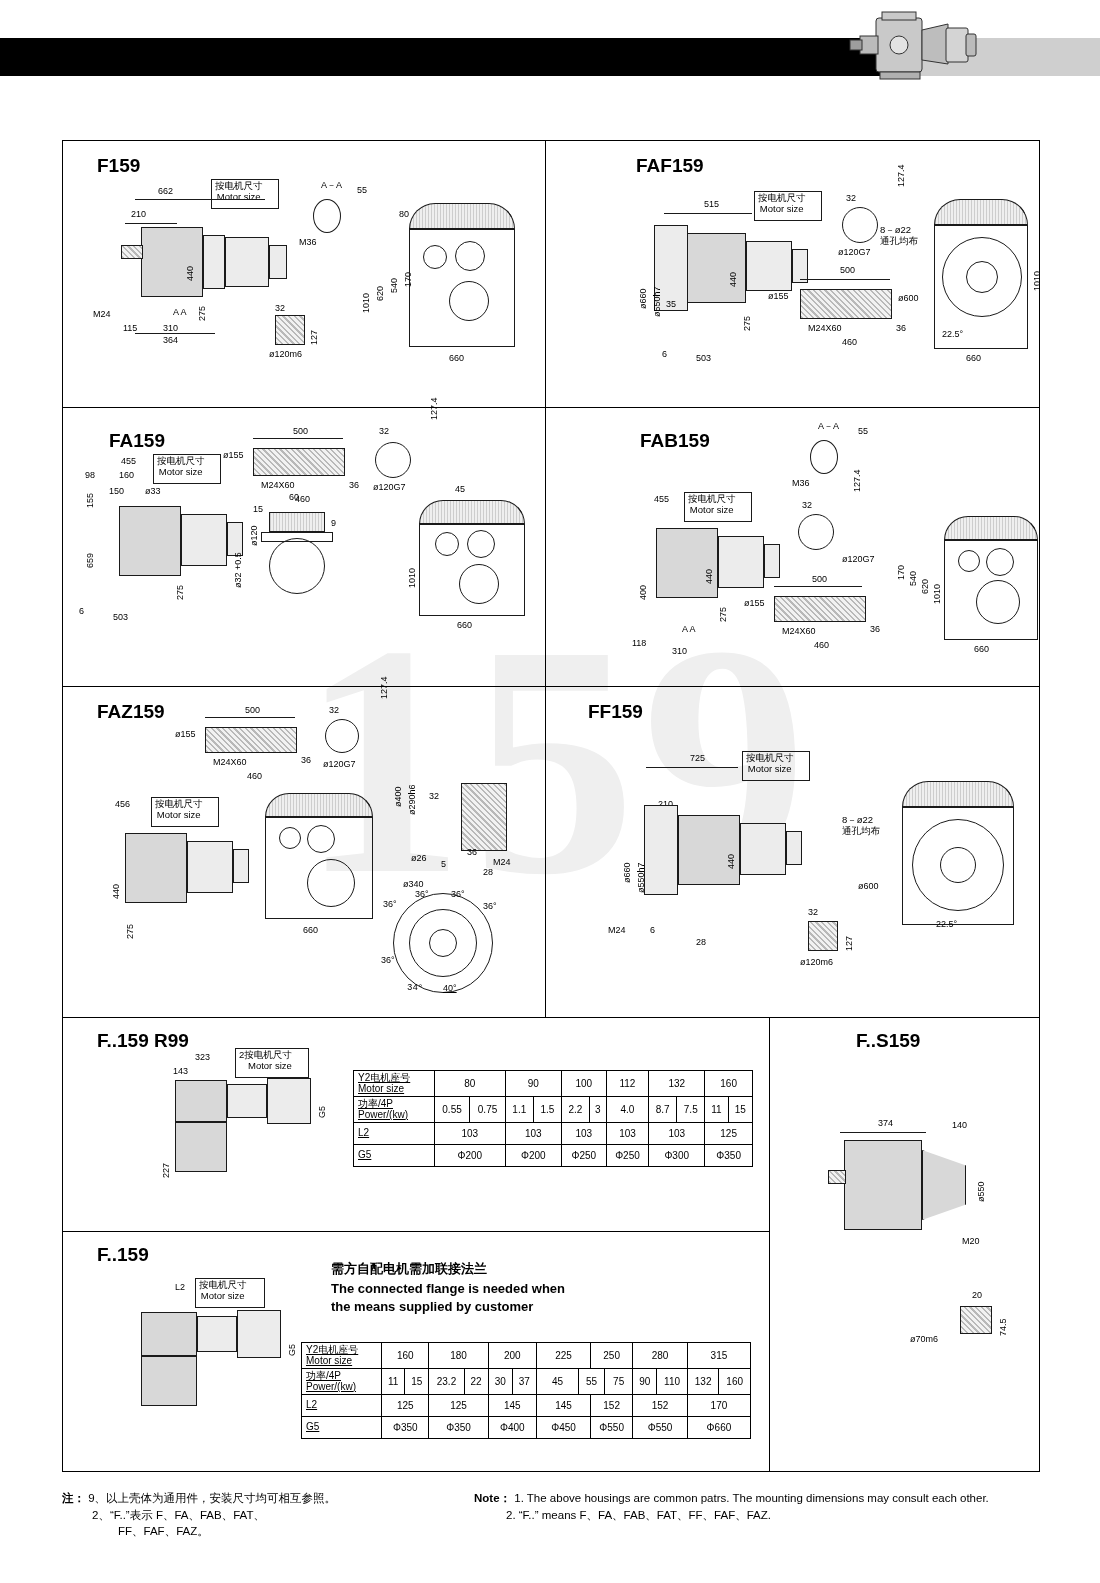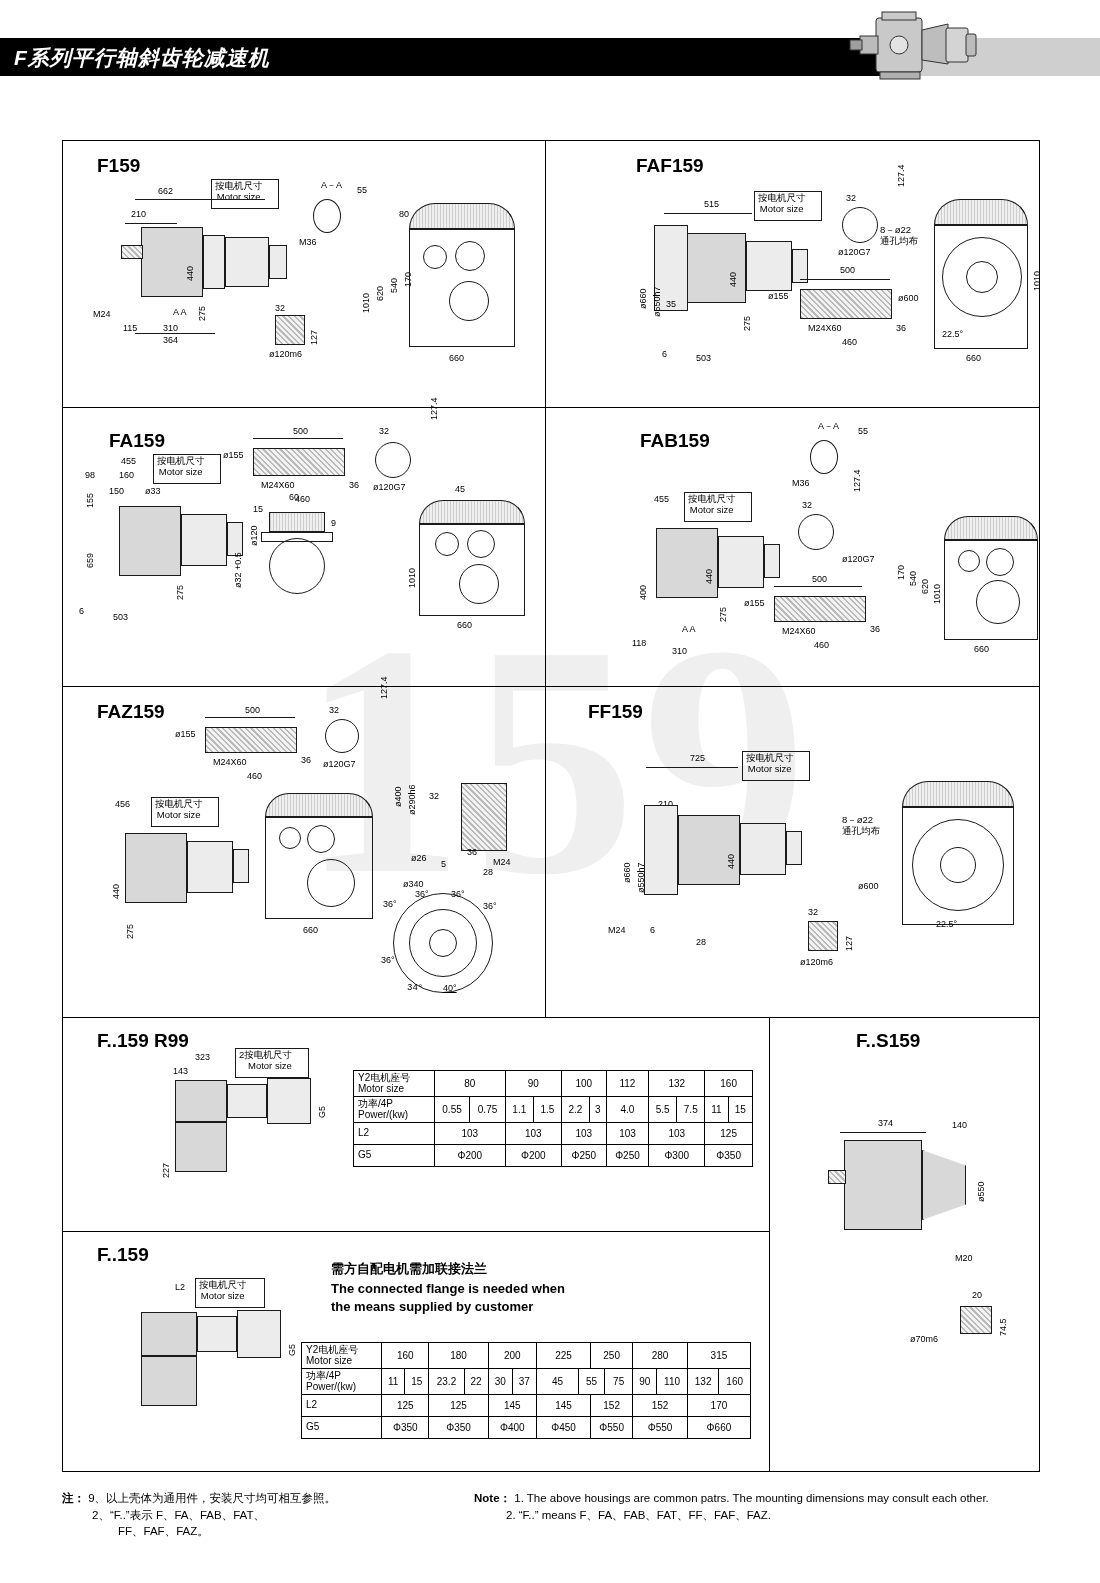--- a/index.html
+++ b/index.html
@@ -37,35 +37,34 @@
   .lblc{position:absolute;font-size:9.5px;white-space:nowrap;line-height:1.15;text-align:center;}
   .box{position:absolute;border:1px solid #1a1a1a;box-sizing:border-box;}
   .boxf{position:absolute;border:1px solid #1a1a1a;box-sizing:border-box;background:#d8d8d8;}
   .boxl{position:absolute;border:1px solid #1a1a1a;box-sizing:border-box;background:#ececec;}
   .circ{position:absolute;border:1px solid #1a1a1a;border-radius:50%;box-sizing:border-box;}
   .hatch{background:repeating-linear-gradient(45deg,#b9b9b9 0 1.5px,#f2f2f2 1.5px 4px);}
   .shade{background:repeating-linear-gradient(90deg,#cdcdcd 0 1px,#efefef 1px 3px);}
   
   table.spec{position:absolute;border-collapse:collapse;font-size:10px;background:#fff;}
   table.spec td{border:1px solid #000;text-align:center;padding:2px 3px;height:17px;}
-  table.spec td.hd{text-align:left;padding-left:4px;white-space:nowrap;line-height:1.05;}
+  table.spec td.hd{text-align:left;padding-left:4px;white-space:nowrap;line-height:1.05;text-decoration:underline;}
   
   .notes{position:absolute;left:62px;top:1490px;width:980px;font-size:11.5px;line-height:1.45;}
   .notes .cn{position:absolute;left:0;top:0;width:400px;}
   .notes .en{position:absolute;left:412px;top:0;width:600px;}
   .bold{font-weight:bold;}
 </style>
 </head>
 <body>
 
 <div class="header">
   <div class="hdr-bar"></div>
   <div class="hdr-bar2"></div>
   <div class="hdr-grey"></div>
-  <div class="hdr-title">F系列平行轴斜齿轮减速机</div>
   <svg class="hdr-img" viewBox="0 0 150 92">
     <g stroke="#333" stroke-width="1" fill="#c9c9c9">
       <rect x="46" y="16" width="46" height="54" rx="3"></rect>
       <rect x="52" y="10" width="34" height="8"></rect>
       <path d="M92 28 L118 22 L118 62 L92 58 Z" fill="#bdbdbd"></path>
       <rect x="116" y="26" width="22" height="34" rx="2" fill="#d4d4d4"></rect>
       <rect x="136" y="32" width="10" height="22" rx="2" fill="#bbb"></rect>
       <rect x="30" y="34" width="18" height="18" fill="#bbb"></rect>
       <rect x="20" y="38" width="12" height="10" fill="#9e9e9e"></rect>
       <rect x="50" y="70" width="40" height="7" fill="#b0b0b0"></rect>
@@ -379,21 +378,21 @@
       </tr>
       <tr>
         <td class="hd">功率/4P<br>Power/(kw)</td>
         <td>0.55</td>
         <td>0.75</td>
         <td>1.1</td>
         <td>1.5</td>
         <td>2.2</td>
         <td>3</td>
         <td colspan="2">4.0</td>
-        <td>5.5</td>
+        <td>8.7</td>
         <td>7.5</td>
         <td>11</td>
         <td>15</td>
       </tr>
       <tr>
         <td class="hd">L2</td>
         <td colspan="2">103</td>
         <td colspan="2">103</td>
         <td colspan="2">103</td>
         <td colspan="2">103</td>
@@ -482,21 +481,21 @@
 
   <div class="cell" style="left:707px;top:877px;width:269px;height:453px;">
     <div class="cell-title" style="left:86px;top:12px;">F..S159</div>
     <div class="dim" style="left:108px;top:100px;">374</div>
     <div class="dl" style="left:70px;top:114px;width:86px;height:1px;"></div>
     <div class="dim" style="left:182px;top:102px;">140</div>
     <div class="boxf" style="left:74px;top:122px;width:78px;height:90px;"></div>
     <div class="box" style="left:152px;top:132px;width:44px;height:70px;clip-path:polygon(0 0,100% 22%,100% 78%,0 100%);background:#d8d8d8;"></div>
     <div class="boxl hatch" style="left:58px;top:152px;width:18px;height:14px;"></div>
     <div class="dimv" style="left:206px;top:184px;">ø550</div>
-    <div class="dim" style="left:185px;top:218px;margin-top:17px;">M20</div>
+    <div class="dim" style="left:192px;top:218px;">M20</div>
     <div class="dim" style="left:202px;top:272px;">20</div>
     <div class="box hatch" style="left:190px;top:288px;width:32px;height:28px;"></div>
     <div class="dimv" style="left:228px;top:318px;">74.5</div>
     <div class="dim" style="left:140px;top:316px;">ø70m6</div>
   </div>
 
 </div>
 
 <div class="notes">
   <div class="cn">

